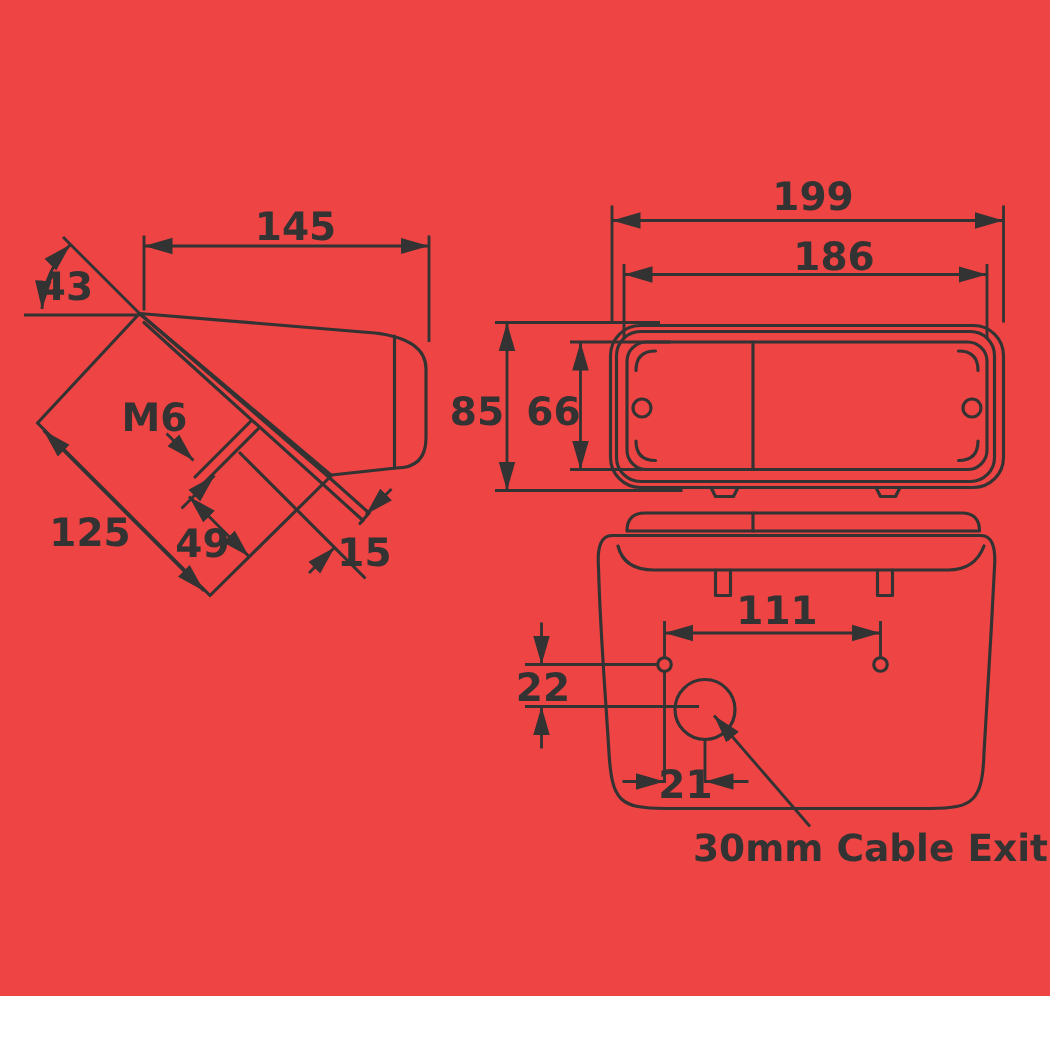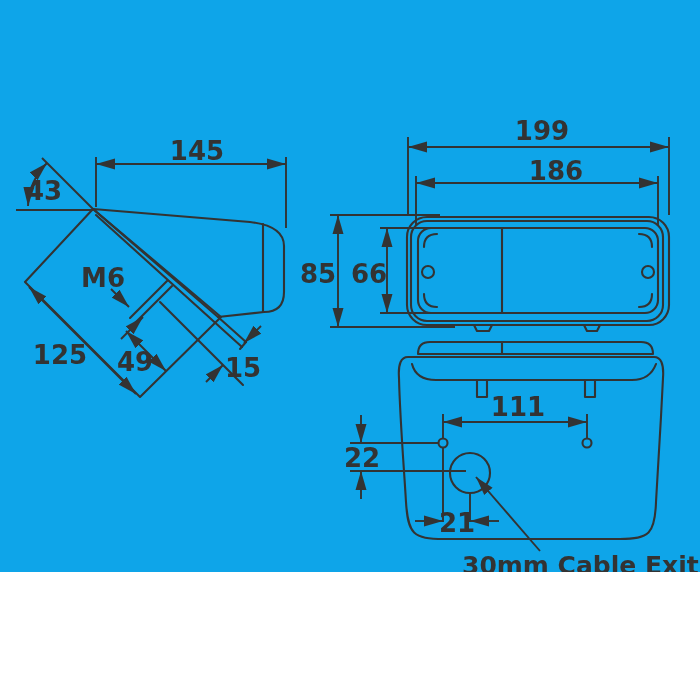--- a/index.html
+++ b/index.html
@@ -1,19 +1,19 @@
 <!DOCTYPE html>
 <html><head>
 <meta charset="utf-8">
 <style>
   html,body{margin:0;padding:0;background:#ffffff;}
   .canvas{
     position:relative;
-    width:700px;height:572px;
-    background:#0ea5e9;
+    width:700px;height:664px;
+    background:#ef4444;
     font-family:"DejaVu Sans", sans-serif;
     overflow:hidden;
   }
   svg{position:absolute;left:0;top:0;}
   .obj{fill:none;stroke:#333333;stroke-width:2.1;stroke-linecap:round;stroke-linejoin:round;}
   .dim{fill:none;stroke:#333333;stroke-width:1.9;stroke-linecap:butt;}
   .dimtxt{
     fill:#333333;
     font-family:"DejaVu Sans", sans-serif;
     font-weight:bold;

